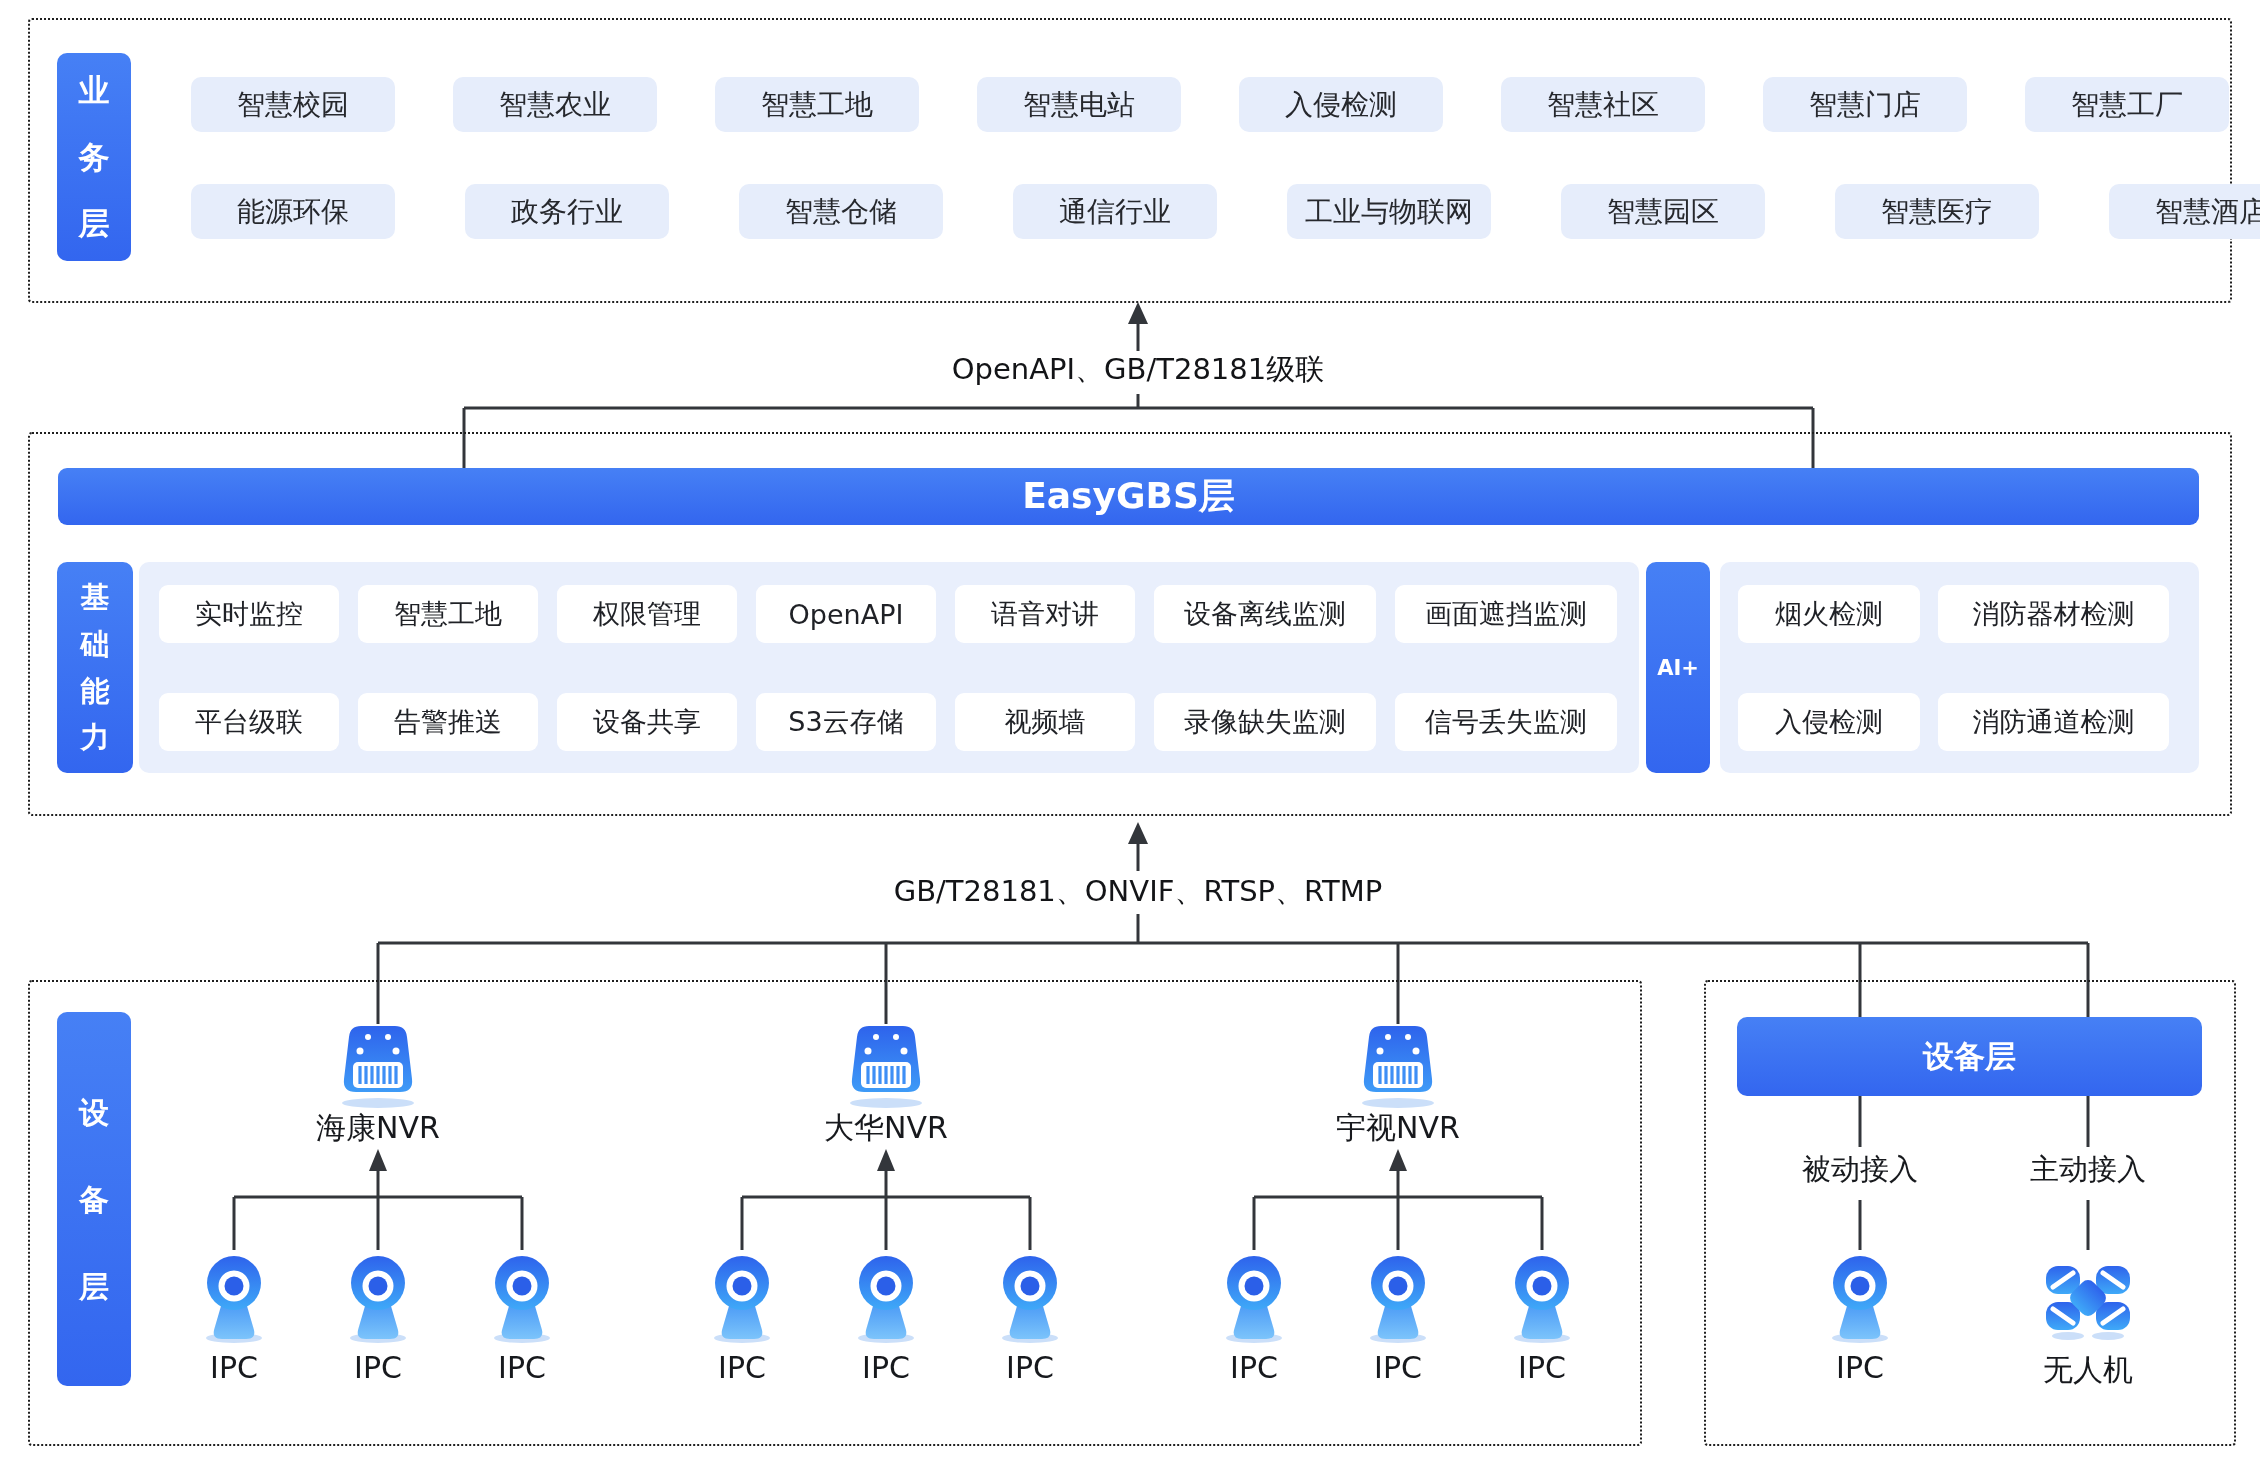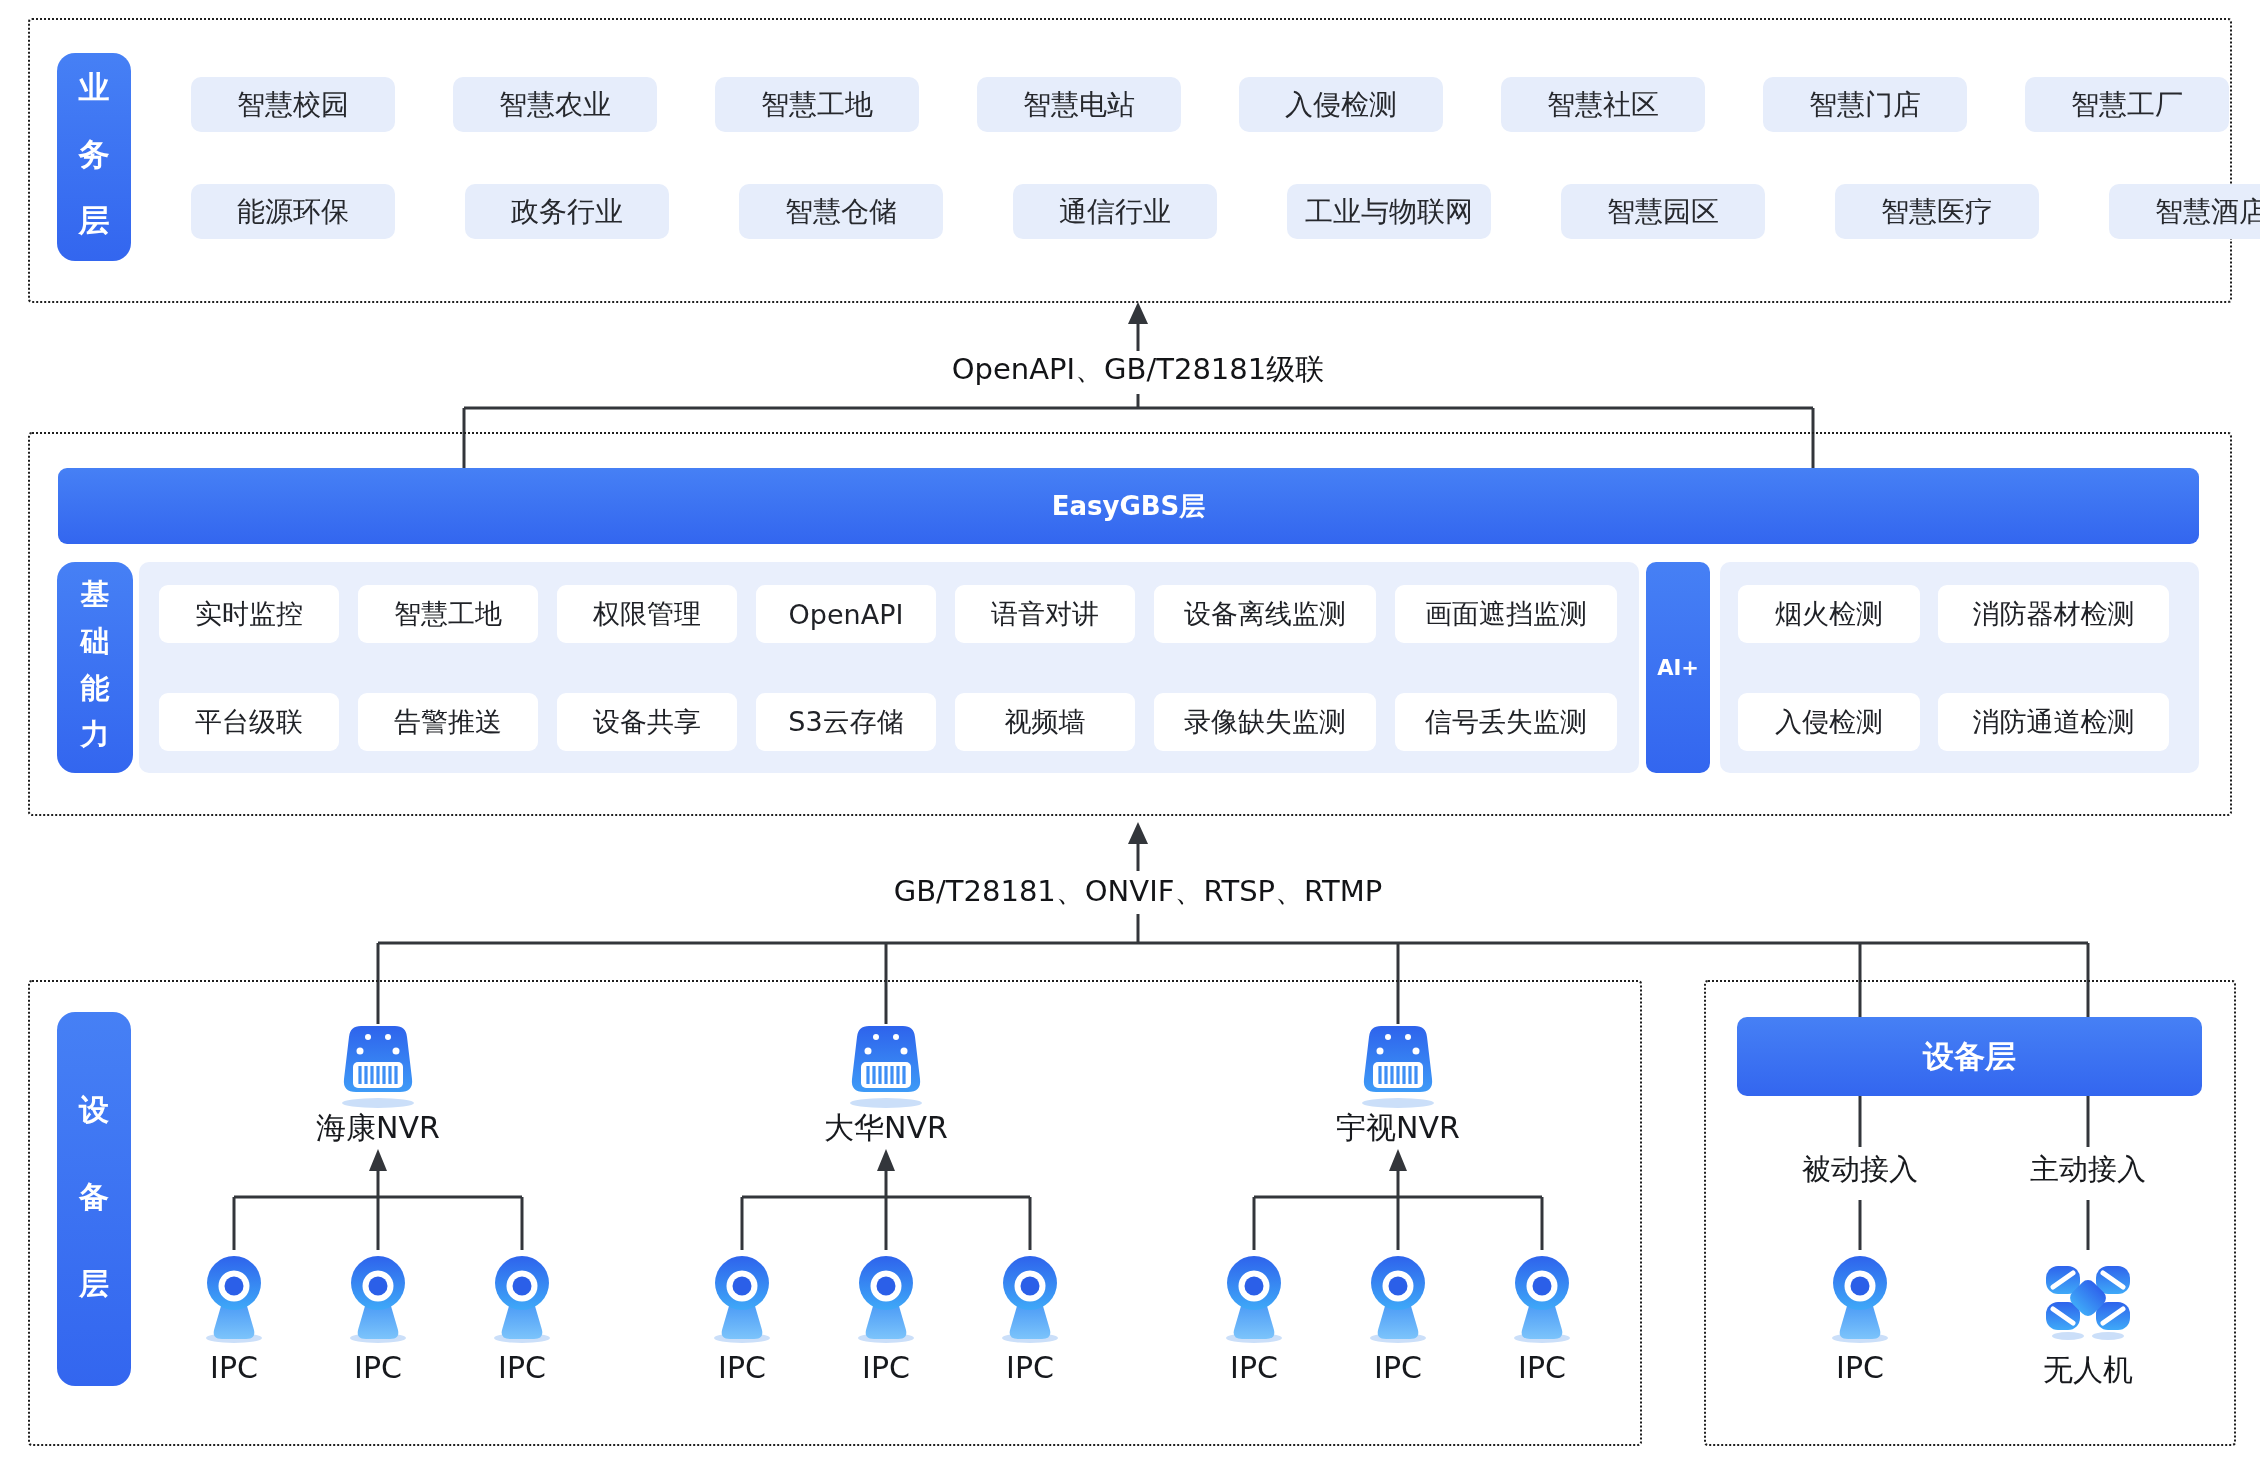--- a/index.html
+++ b/index.html
@@ -1,21 +1,21 @@
 <!DOCTYPE html>
 <html><head>
 <meta charset="utf-8">
 <style>
   html,body{margin:0;padding:0;background:#fff;}
   .canvas{position:relative;width:2260px;height:1460px;background:#ffffff;overflow:hidden;
           font-family:"DejaVu Sans","Liberation Sans",sans-serif;}
   .dotbox{position:absolute;border:2px dotted #1f1f1f;border-radius:4px;}
   .blue{background:linear-gradient(180deg,#4680F5 0%,#3366EF 100%);}
-  .vlabel{position:absolute;border-radius:18px;color:#fff;display:flex;align-items:center;justify-content:center;
-          font-weight:bold;font-size:31px;text-align:center;font-family:Liberation Mono, monospace;}
+  .vlabel{position:absolute;border-radius:10px;color:#fff;display:flex;align-items:center;justify-content:center;
+          font-weight:bold;font-size:31px;text-align:center;}
   .vlabel .stack{width:1.05em;word-break:break-all;}
   .hbar{position:absolute;border-radius:9px;color:#fff;display:flex;align-items:center;justify-content:center;
         font-weight:bold;}
   .row{position:absolute;display:flex;}
   .chip{display:flex;align-items:center;justify-content:center;background:#E6EDFB;border-radius:10px;
         font-size:28px;color:#26282D;height:55px;width:204px;flex:none;margin-left:32px;}
   .wchip{display:flex;align-items:center;justify-content:center;background:#ffffff;border-radius:9px;
          font-size:27px;color:#1F2126;height:58px;flex:none;}
   .w1{width:180px}.w2{width:222px}.wa1{width:182px}.wa2{width:231px}
   .panel{position:absolute;background:#E9EFFC;border-radius:10px;}
@@ -132,21 +132,21 @@
       <span class="dot" style="background:#3A7CF4"></span>
       <span class="dot" style="background:#4D96F7"></span>
       <span class="dot" style="background:#62AEF9"></span>
     </div>
   </div>
 
   <div class="ctext" style="left:788px;top:350px;width:700px">OpenAPI、GB/T28181级联</div>
 
   <div class="dotbox" style="left:28px;top:432px;width:2200px;height:380px"></div>
 
-  <div class="hbar blue" style="left:58px;top:468px;width:2141px;height:76px;font-size:26px">
+  <div class="hbar blue" style="left:58px;top:468px;width:2141px;height:57px;font-size:36px">
     <span>EasyGBS层</span>
   </div>
 
   <div class="vlabel blue" style="left:57px;top:562px;width:76px;height:211px;font-size:29px">
     <div class="stack" style="line-height:1.62em">基础能力</div>
   </div>
 
   <div class="panel" style="left:139px;top:562px;width:1500px;height:211px"></div>
 
   <div class="row" style="left:159px;top:585px;gap:19px">

